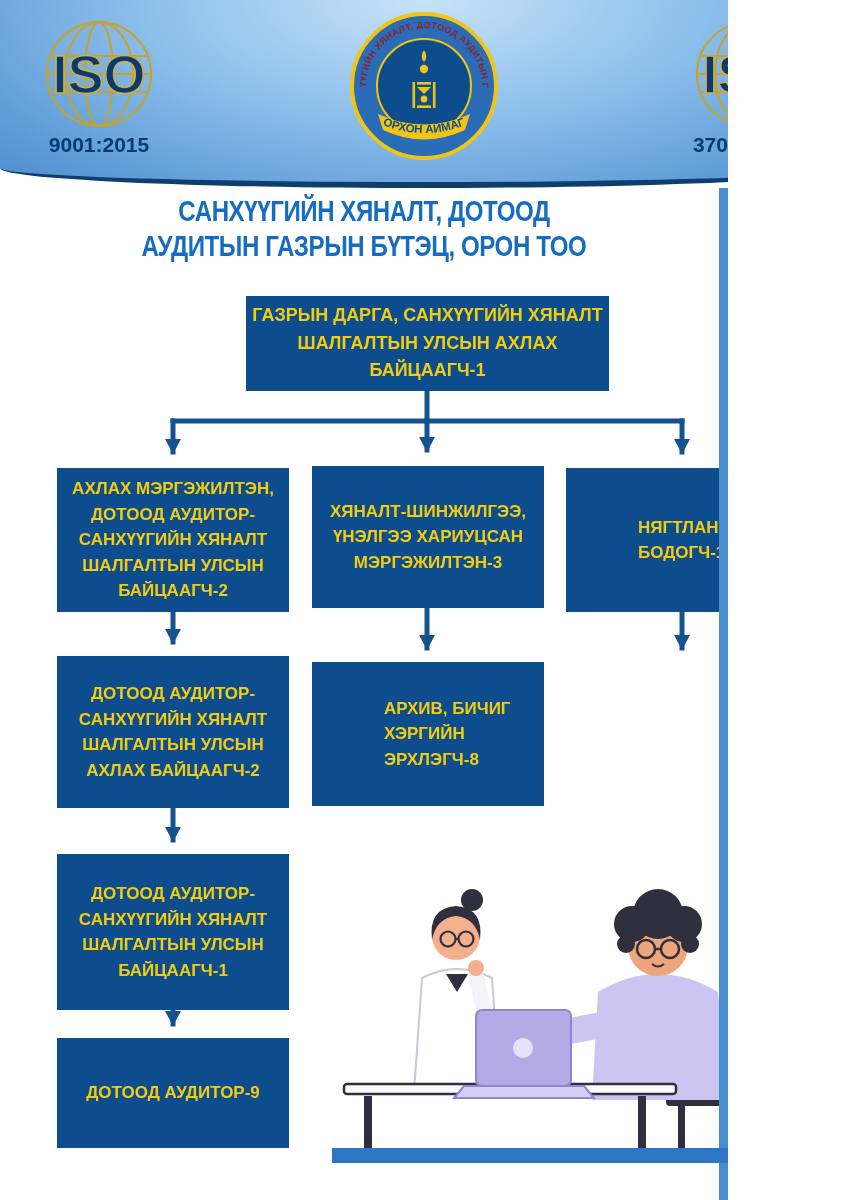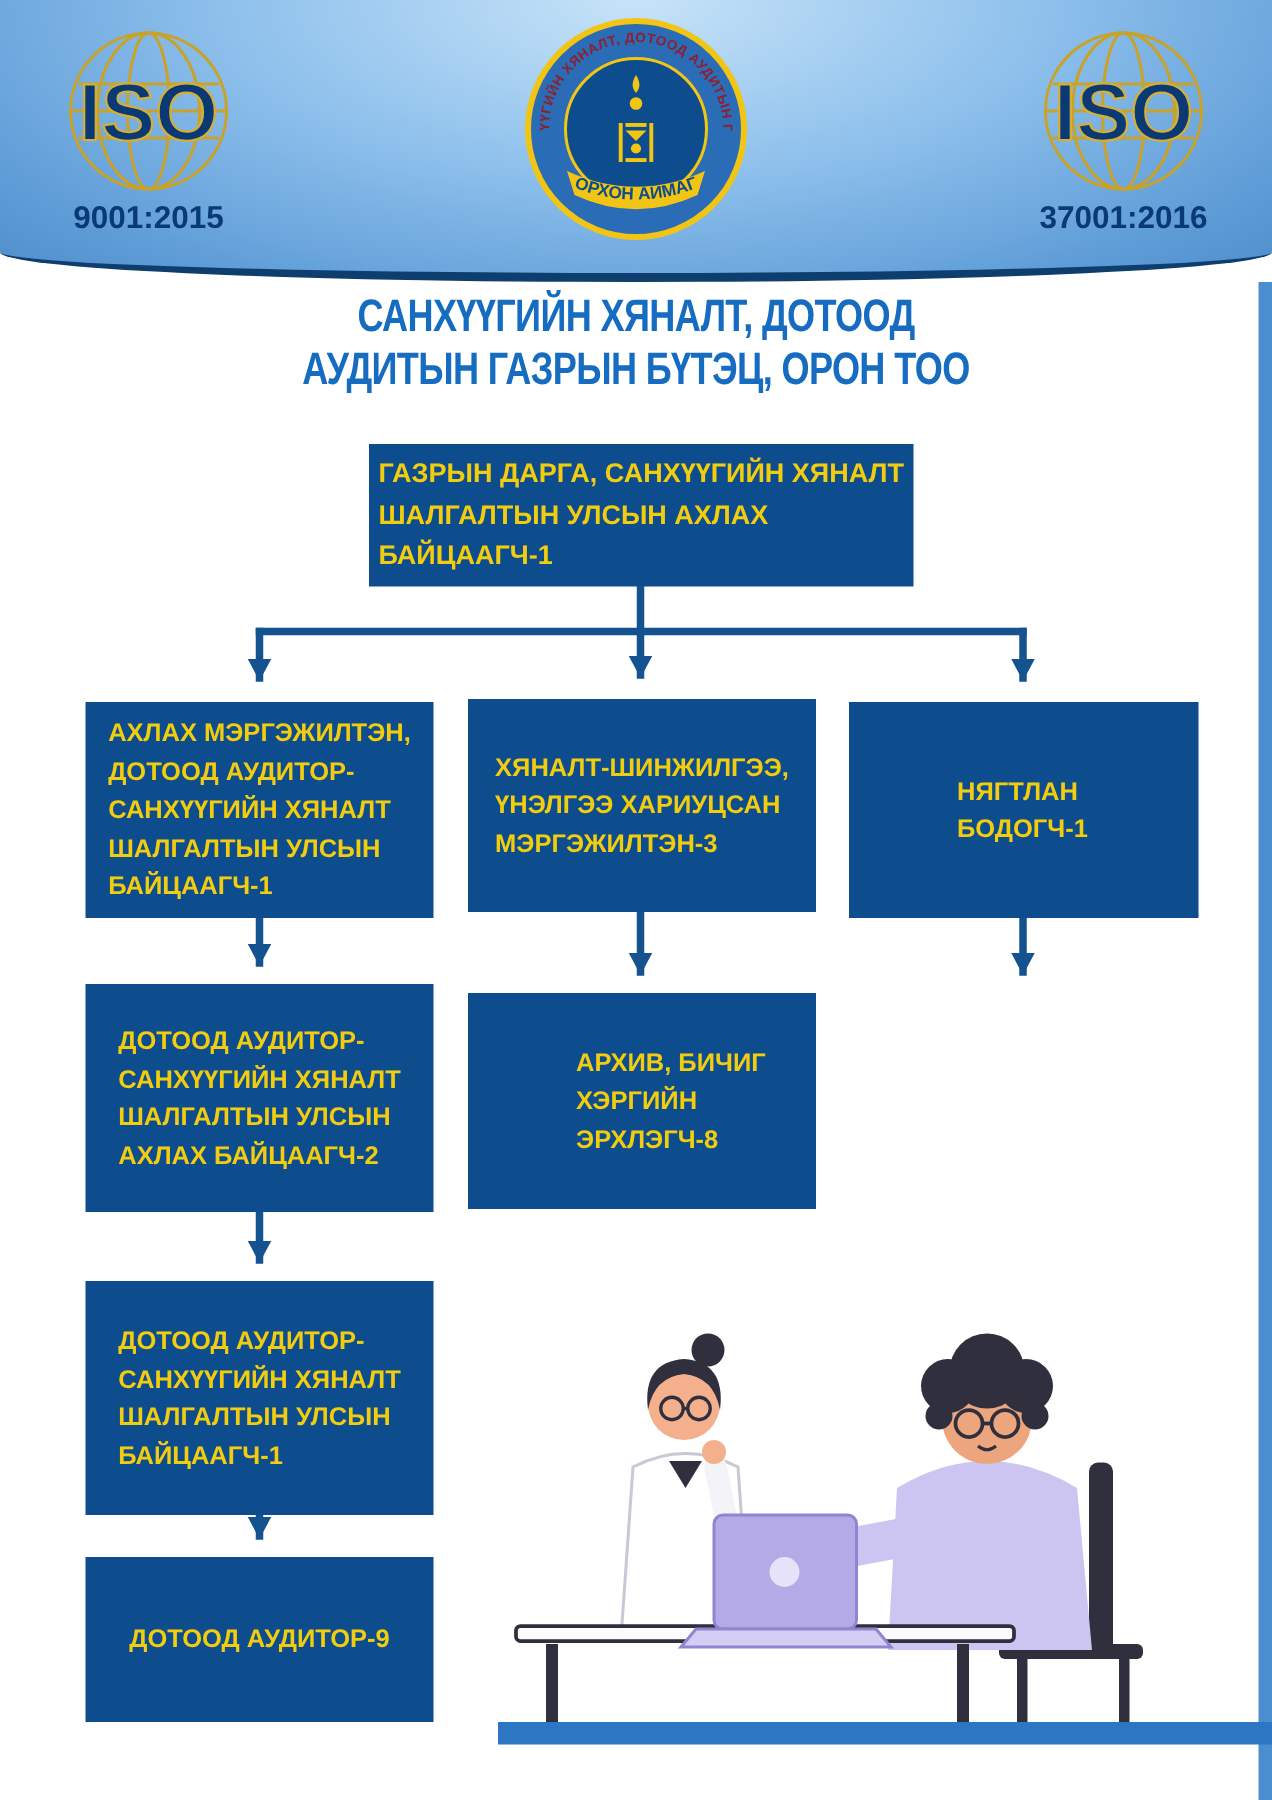--- a/index.html
+++ b/index.html
@@ -1,17 +1,17 @@
 <!DOCTYPE html>
 <html><head>
 <meta charset="utf-8">
 <style>
   * { margin:0; padding:0; box-sizing:border-box; }
   body { background:#ffffff; font-family:"Liberation Sans", sans-serif; }
-  .page { position:relative; width:848px; height:1200px; background:#ffffff; overflow:hidden; }
+  .page { position:relative; width:728px; height:1200px; background:#ffffff; overflow:hidden; }
 
   
   .header {
     position:absolute; top:0; left:0; width:848px; height:188px;
     background: radial-gradient(ellipse 70% 140% at 50% 0%, #c7e3f8 0%, #8fc1ec 45%, #5e9cd7 85%, #4f8fcd 100%);
     border-bottom:6px solid #0d3e6e;
     border-radius: 0 0 55% 55% / 0 0 22px 22px;
     display:flex; align-items:center; justify-content:space-between;
     padding:0 24px;
   }
@@ -22,21 +22,21 @@
   .title {
     position:absolute; top:194px; left:0; width:100%;
     text-align:center; color:#156cc0; font-weight:bold; font-size:28px; line-height:1.02;
   }
   .title-line { display:block; transform:scaleX(0.86) scaleY(1.08); transform-origin:50% 50%; padding:3px 0; letter-spacing:-0.5px; }
 
   
   .node {
     position:absolute; background:#0e4d8d; color:#f2cd0f; font-weight:bold;
     display:flex; align-items:center; justify-content:center;
-    white-space:pre-line;
+    text-align:center; white-space:pre-line;
     font-size:17px; line-height:1.5; padding:6px;
   }
   .node.root { font-size:18px; line-height:1.55; }
   .node.ta-left { justify-content:flex-start; text-align:left; padding-left:72px; }
 
   .connectors { position:absolute; top:0; left:0; width:848px; height:1200px; pointer-events:none; }
 
   
   .right-strip  { position:absolute; right:0; top:188px; width:9px; height:1012px; background:#4a8ecf; }
   .bottom-strip { position:absolute; left:332px; top:1148px; width:516px; height:15px; background:#2d76c4; }
@@ -138,21 +138,21 @@
   </svg>
 
   <div class="node root" style="left:246px; top:296px; width:363px; height:95px;">ГАЗРЫН ДАРГА, САНХҮҮГИЙН ХЯНАЛТ
 ШАЛГАЛТЫН УЛСЫН АХЛАХ
 БАЙЦААГЧ-1</div>
 
   <div class="node" style="left:57px; top:468px; width:232px; height:144px;">АХЛАХ МЭРГЭЖИЛТЭН,
 ДОТООД АУДИТОР-
 САНХҮҮГИЙН ХЯНАЛТ
 ШАЛГАЛТЫН УЛСЫН
-БАЙЦААГЧ-1</div>
+БАЙЦААГЧ-2</div>
   <div class="node" style="left:312px; top:466px; width:232px; height:142px;">ХЯНАЛТ-ШИНЖИЛГЭЭ,
 ҮНЭЛГЭЭ ХАРИУЦСАН
 МЭРГЭЖИЛТЭН-3</div>
   <div class="node ta-left" style="left:566px; top:468px; width:233px; height:144px;">НЯГТЛАН
 БОДОГЧ-1</div>
 
   <div class="node" style="left:57px; top:656px; width:232px; height:152px;">ДОТООД АУДИТОР-
 САНХҮҮГИЙН ХЯНАЛТ
 ШАЛГАЛТЫН УЛСЫН
 АХЛАХ БАЙЦААГЧ-2</div>

